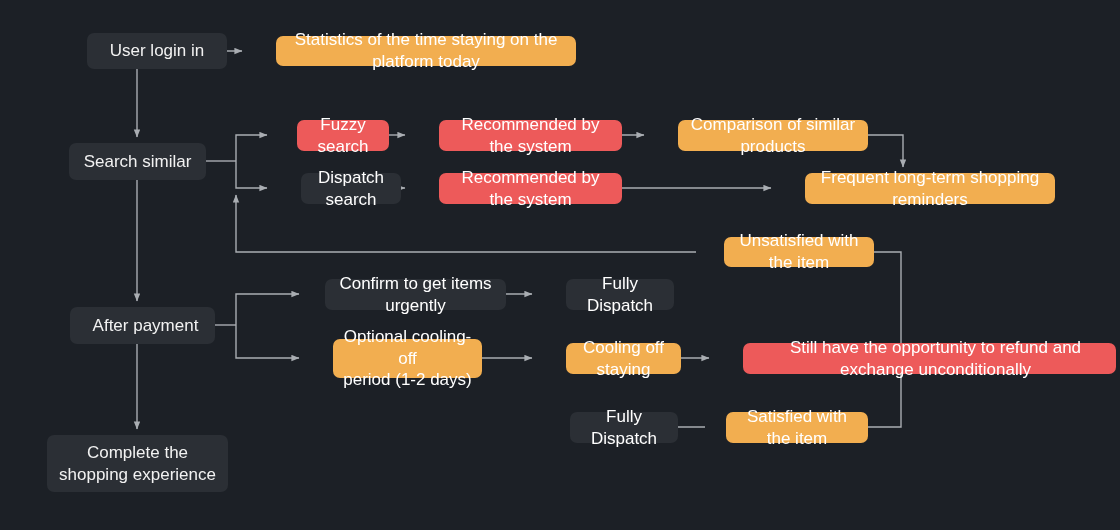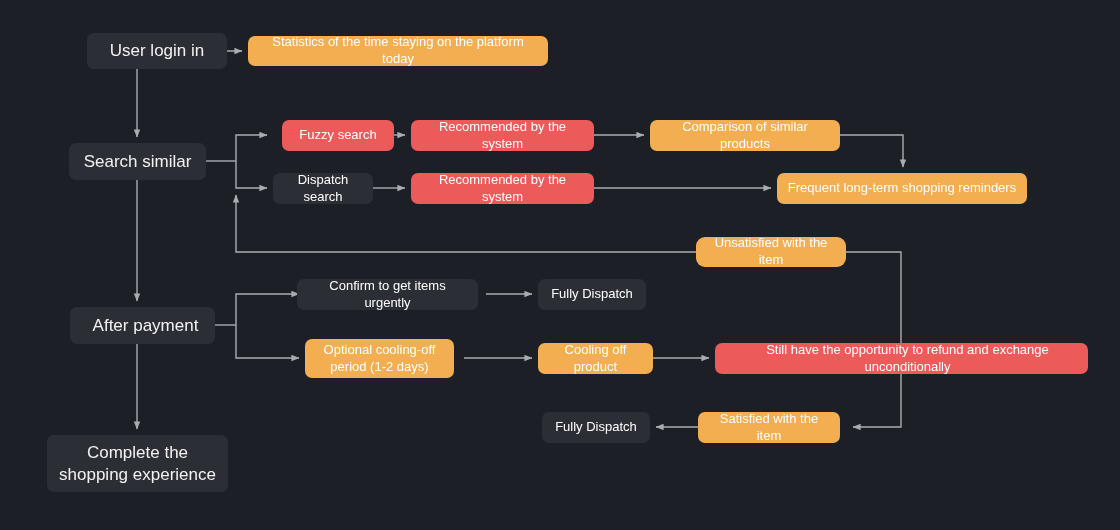--- a/index.html
+++ b/index.html
@@ -33,21 +33,21 @@
     border-radius: 7px;
     color: #ffffff;
     line-height: 1.28;
     padding: 0 10px;
     white-space: pre-line;
   }
   .n-dark  { background: #2b2f35; }
   .n-red   { background: #ed5a5a; }
   .n-amber { background: #f2ae50; }
   .big   { font-size: 17px; color: #f2f2f2; }
-  .small { font-size: 13px; }
+  .small { font-size: 17px; margin-left: 28px; }
   .zover { z-index: 3; }
 </style>
 </head>
 <body>
 
 <div id="canvas">
   <svg id="edges" xmlns="http://www.w3.org/2000/svg">
     <defs>
       <marker id="ah" markerWidth="9" markerHeight="9" refX="7.6" refY="3.2" orient="auto" markerUnits="userSpaceOnUse">
         <path d="M 0 0 L 8 3.2 L 0 6.4 z" fill="#a9adb2"></path>
@@ -74,32 +74,32 @@
         <path d="M 653 358 L 709 358" fill="none" stroke="#a9adb2" stroke-width="1.4" marker-end="url(#ah)"></path>
         <path d="M 846 252 L 901 252 L 901 427 L 853 427" fill="none" stroke="#a9adb2" stroke-width="1.4" marker-end="url(#ah)"></path>
         <path d="M 705 427 L 656 427" fill="none" stroke="#a9adb2" stroke-width="1.4" marker-end="url(#ah)"></path>
         <path d="M 137 344 L 137 429" fill="none" stroke="#a9adb2" stroke-width="1.4" marker-end="url(#ah)"></path>
       </g>
   </svg>
   <div id="node-layer">
       <div class="node n-dark big zover" style="left: 87px; top: 33px; width: 140px; height: 36px;">User login in</div>
       <div class="node n-amber small zover" style="left: 248px; top: 36px; width: 300px; height: 30px;">Statistics of the time staying on the platform today</div>
       <div class="node n-dark big zover" style="left: 69px; top: 143px; width: 137px; height: 37px;">Search similar</div>
-      <div class="node n-red small zover" style="left: 282px; top: 120px; width: 112px; height: 31px;">Fuzzy search</div>
+      <div class="node n-red small zover" style="left: 269px; top: 120px; width: 92px; height: 31px;">Fuzzy search</div>
       <div class="node n-dark small zover" style="left: 273px; top: 173px; width: 100px; height: 31px;">Dispatch search</div>
       <div class="node n-red small zover" style="left: 411px; top: 120px; width: 183px; height: 31px;">Recommended by the system</div>
       <div class="node n-red small zover" style="left: 411px; top: 173px; width: 183px; height: 31px;">Recommended by the system</div>
       <div class="node n-amber small zover" style="left: 650px; top: 120px; width: 190px; height: 31px;">Comparison of similar products</div>
       <div class="node n-amber small zover" style="left: 777px; top: 173px; width: 250px; height: 31px;">Frequent long-term shopping reminders</div>
-      <div class="node n-amber small zover" style="left: 696px; top: 237px; width: 150px; height: 30px; border-radius: 9px;">Unsatisfied with the item</div>
+      <div class="node n-amber small zover" style="left: 696px; top: 237px; width: 150px; height: 30px;">Unsatisfied with the item</div>
       <div class="node n-dark big zover" style="left: 70px; top: 307px; width: 145px; height: 37px; padding-left: 16px;">After payment</div>
       <div class="node n-dark small zover" style="left: 297px; top: 279px; width: 181px; height: 31px;">Confirm to get items urgently</div>
       <div class="node n-dark small zover" style="left: 538px; top: 279px; width: 108px; height: 31px;">Fully Dispatch</div>
       <div class="node n-amber small zover" style="left: 305px; top: 339px; width: 149px; height: 39px;">Optional cooling-off
 period  (1-2 days)</div>
-      <div class="node n-amber small zover" style="left: 538px; top: 343px; width: 115px; height: 31px;">Cooling off product</div>
+      <div class="node n-amber small zover" style="left: 538px; top: 343px; width: 115px; height: 31px;">Cooling off staying</div>
       <div class="node n-red small zover" style="left: 715px; top: 343px; width: 373px; height: 31px; padding-left: 22px;">Still have the opportunity to refund and exchange unconditionally</div>
       <div class="node n-amber small zover" style="left: 698px; top: 412px; width: 142px; height: 31px;">Satisfied with the item</div>
       <div class="node n-dark small zover" style="left: 542px; top: 412px; width: 108px; height: 31px;">Fully Dispatch</div>
       <div class="node n-dark big zover" style="left: 47px; top: 435px; width: 181px; height: 57px;">Complete the
 shopping experience</div>
     </div>
 </div>
 
 </body></html>

